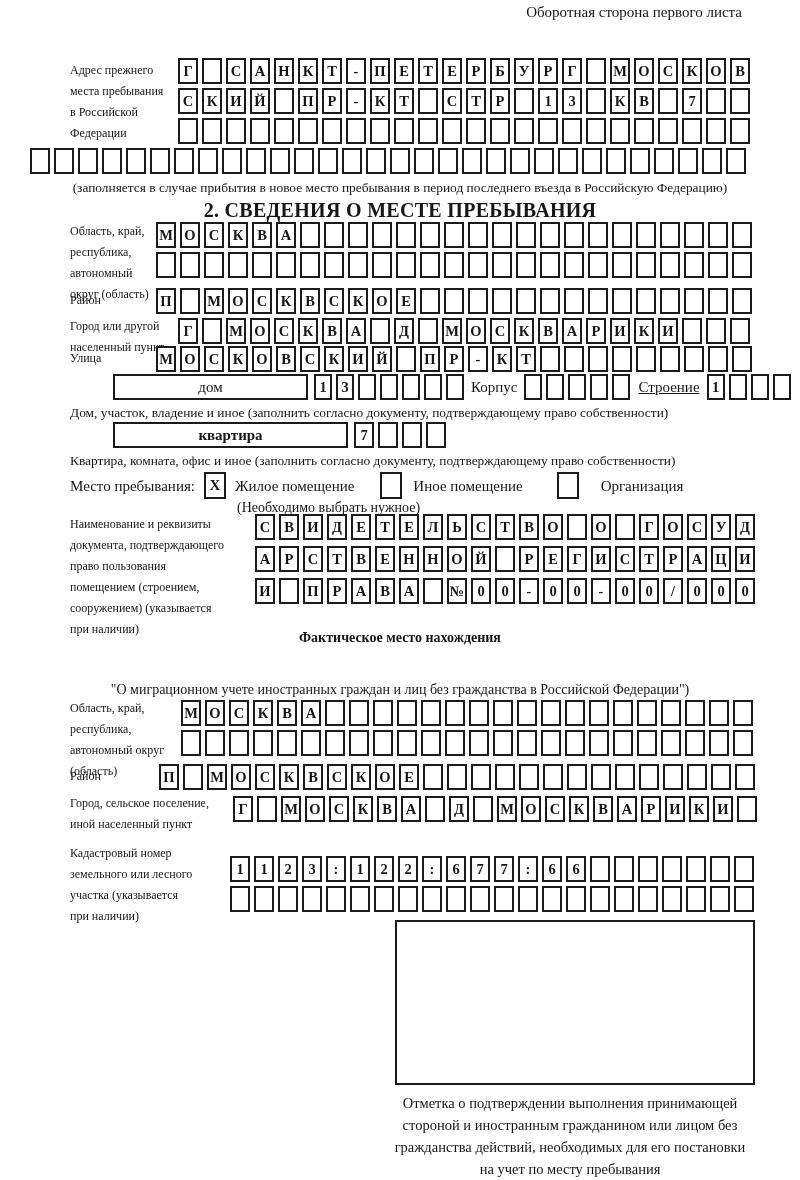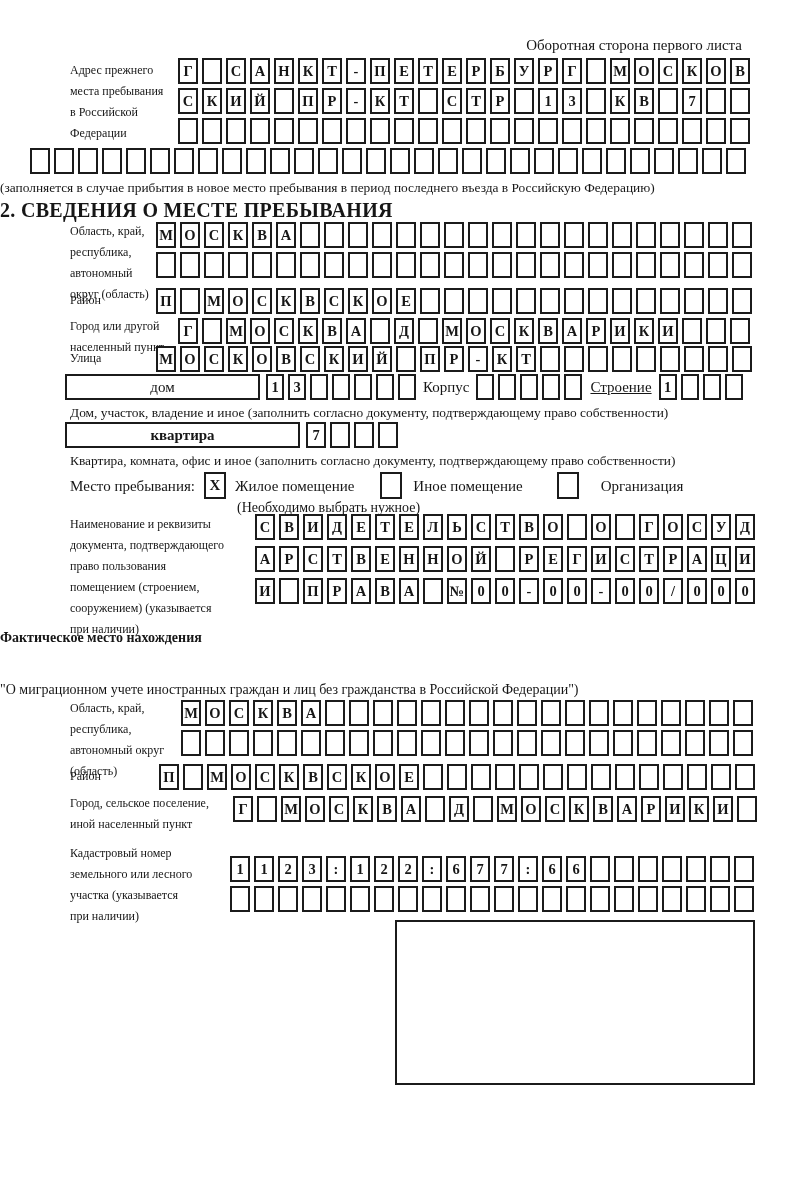--- a/index.html
+++ b/index.html
@@ -1,43 +1,43 @@
 <!DOCTYPE html>
 <html><head>
 <meta charset="utf-8">
 <style>
   html,body{margin:0;padding:0;background:#ffffff;}
   .page{position:relative;width:800px;height:1180px;background:#fff;
         font-family:"Liberation Serif","DejaVu Serif",serif;color:#161616;overflow:hidden;}
   .abs{position:absolute;}
   .lbl{font-size:12px;line-height:21px;white-space:pre-line;}
   .note{font-size:13.4px;line-height:17px;}
-  .center{left:0;right:0;}
+  .center{left:0;right:0;text-align:center;}
   .title{font-weight:bold;font-size:20px;letter-spacing:.3px;}
   .cells{display:flex;gap:4px;}
   .cell{width:20px;height:26px;border:2px solid #1b1b1b;box-sizing:border-box;
         display:flex;align-items:center;justify-content:center;
         font-size:14.5px;font-weight:bold;background:#fff;}
   .cells.sm .cell{width:18px;gap:3px;}
   .widebox{height:26px;border:2px solid #1b1b1b;box-sizing:border-box;
-        display:flex;align-items:center;justify-content:center;font-size:15px;}
+        display:flex;align-items:center;justify-content:center;font-size:15px;margin-left:48px;}
   .inlinetxt{font-size:15px;line-height:26px;white-space:nowrap;}
   .row{display:flex;align-items:flex-start;}
   .chk{width:22px;height:27px;border:2px solid #1b1b1b;box-sizing:border-box;
         display:flex;align-items:center;justify-content:center;font-size:15px;font-weight:bold;}
   .stampbox{border:2px solid #1b1b1b;box-sizing:border-box;background:#fff;}
   .cap{font-size:14.5px;line-height:22px;text-align:center;white-space:pre-line;}
   .factnote{font-size:14px;line-height:21px;}
 </style>
 </head>
 <body>
 
 <div class="page">
 
-  <div class="abs" style="top:37px;right:58px;font-size:15px;">Оборотная сторона первого листа</div>
+  <div class="abs" style="top:4px;right:58px;font-size:15px;">Оборотная сторона первого листа</div>
 
   <div class="abs lbl" style="left:70px;top:60px;width:130px;">Адрес прежнего
 места пребывания
 в Российской
 Федерации</div>
   <div class="abs cells" style="left:178px;top:58px;">
       <span class="cell">Г</span>
       <span class="cell"></span>
       <span class="cell">С</span>
       <span class="cell">А</span>
@@ -586,14 +586,18 @@
       <span class="cell"></span>
       <span class="cell"></span>
       <span class="cell"></span>
       <span class="cell"></span>
       <span class="cell"></span>
       <span class="cell"></span>
       <span class="cell"></span>
     </div>
 
   <div class="abs stampbox" style="left:395px;top:920px;width:360px;height:165px;"></div>
+  <div class="abs cap" style="left:360px;top:1092px;width:420px;">Отметка о подтверждении выполнения принимающей
+стороной и иностранным гражданином или лицом без
+гражданства действий, необходимых для его постановки
+на учет по месту пребывания</div>
 
 </div>
 
 </body></html>

